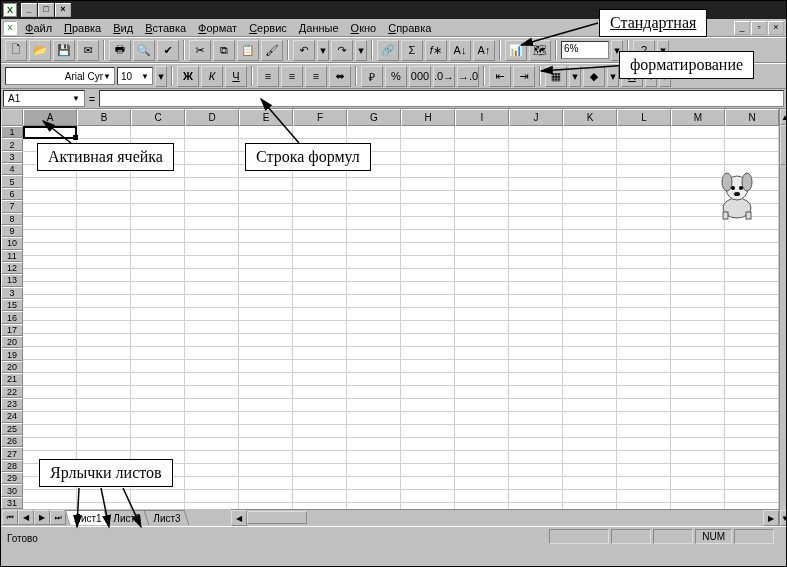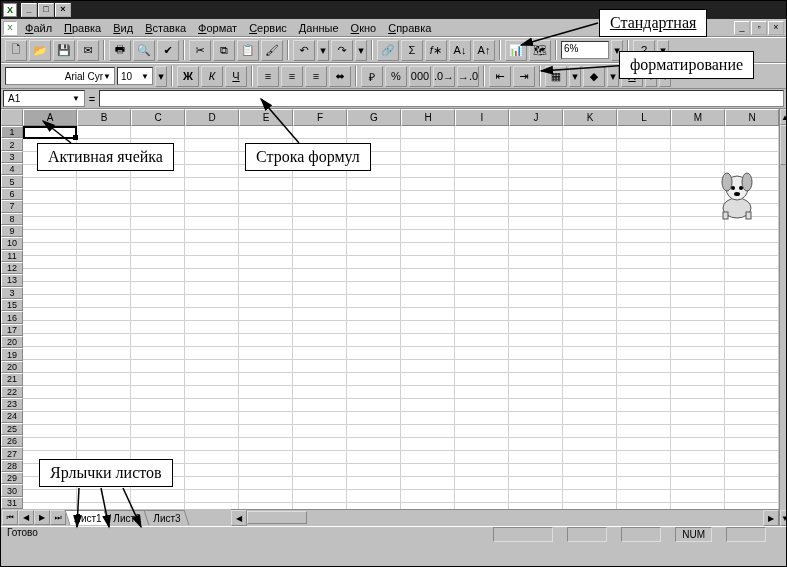--- a/index.html
+++ b/index.html
@@ -172,24 +172,24 @@
     transform: skewX(18deg);
     margin-left:-2px;
     display:flex; align-items:center;
   }
   .sheet-tab span { transform: skewX(-18deg); display:block;}
   .sheet-tab.inactive { background:#c0c0c0; }
   .hscroll { flex:1; display:flex; background:#c0c0c0; border-top:1px solid #888;}
   .scroll-track-h { flex:1; position:relative;}
   .thumb-h { position:absolute; left:0; top:1px; height:13px; width:60px; background:#c0c0c0; border:1px outset #ddd;}
   .statusbar { height:18px; background:#c0c0c0; border-top:1px solid #fff;
-    display:flex; align-items:flex-start; font-size:10px;}
+    display:flex; align-items:flex-end; font-size:10px;}
   .status-cell { padding:0 6px; }
   .status-panel { border:1px inset #ddd; padding:0 6px; height:15px; display:flex; align-items:center;}
-  .status-right { margin-left:auto; display:flex; gap:14px; padding-right:20px;}
+  .status-right { margin-left:auto; display:flex; gap:2px; padding-right:12px;}
 
   
   .callout {
     position:absolute;
     background:#fff;
     border:1.5px solid #000;
     padding:4px 10px;
     font-family: "Times New Roman", serif;
     font-size: 16px;
     z-index: 50;

